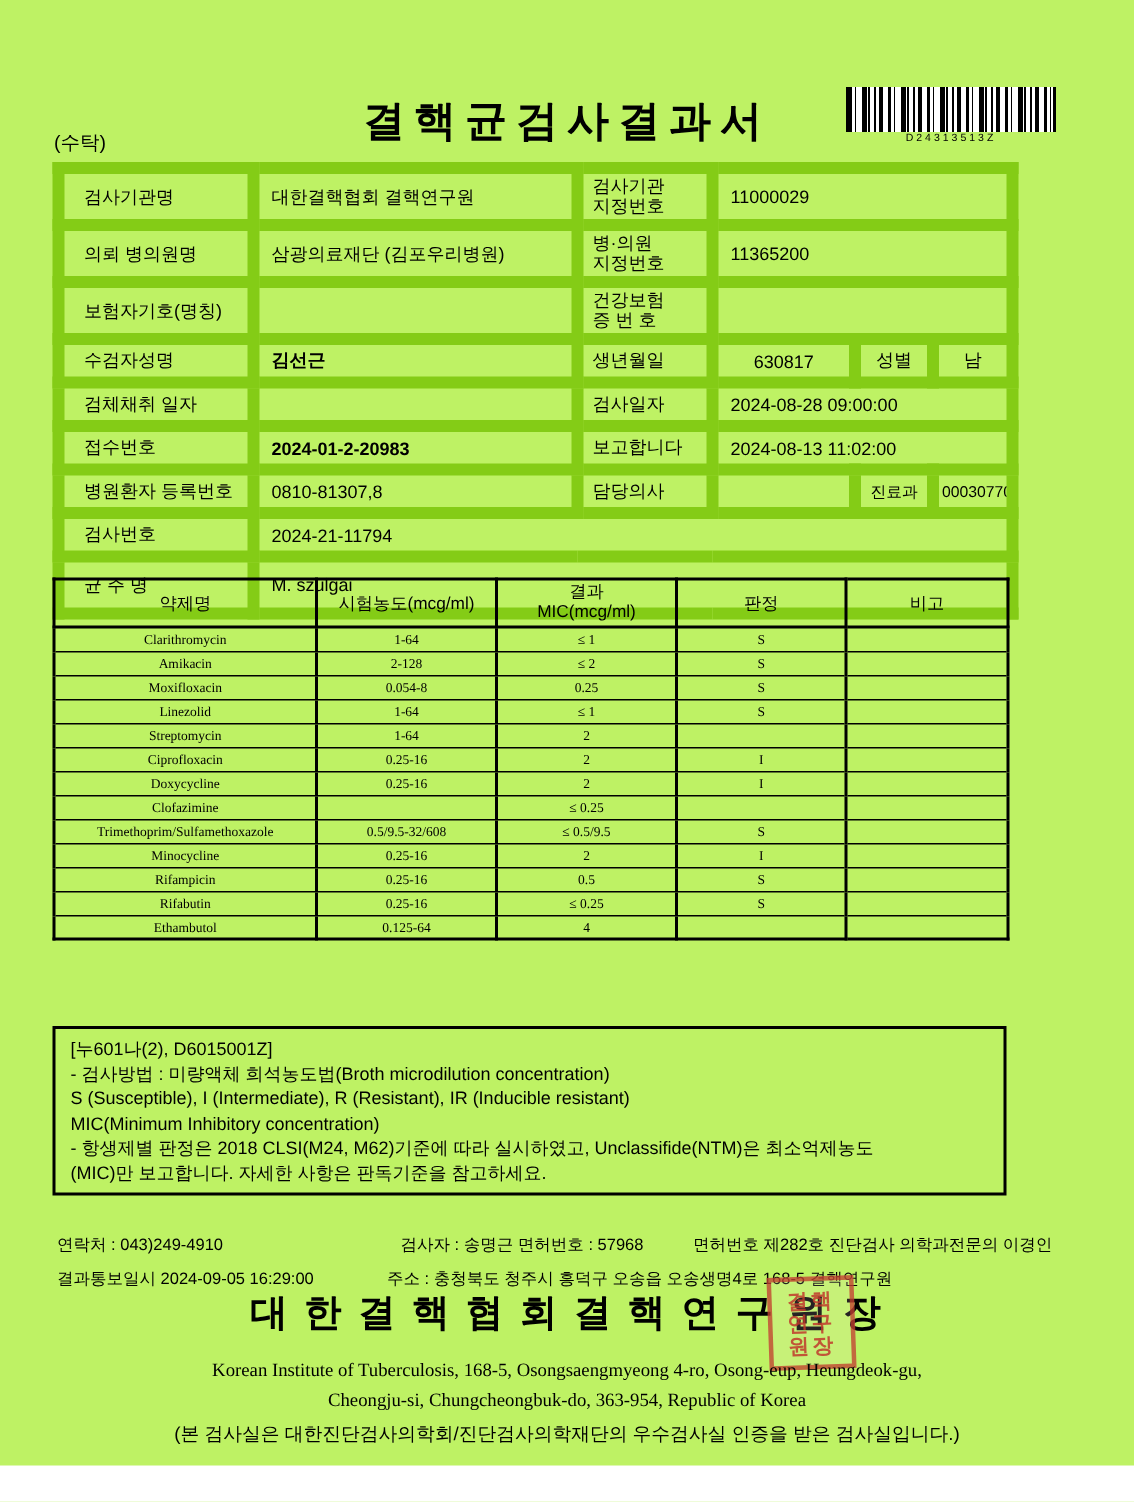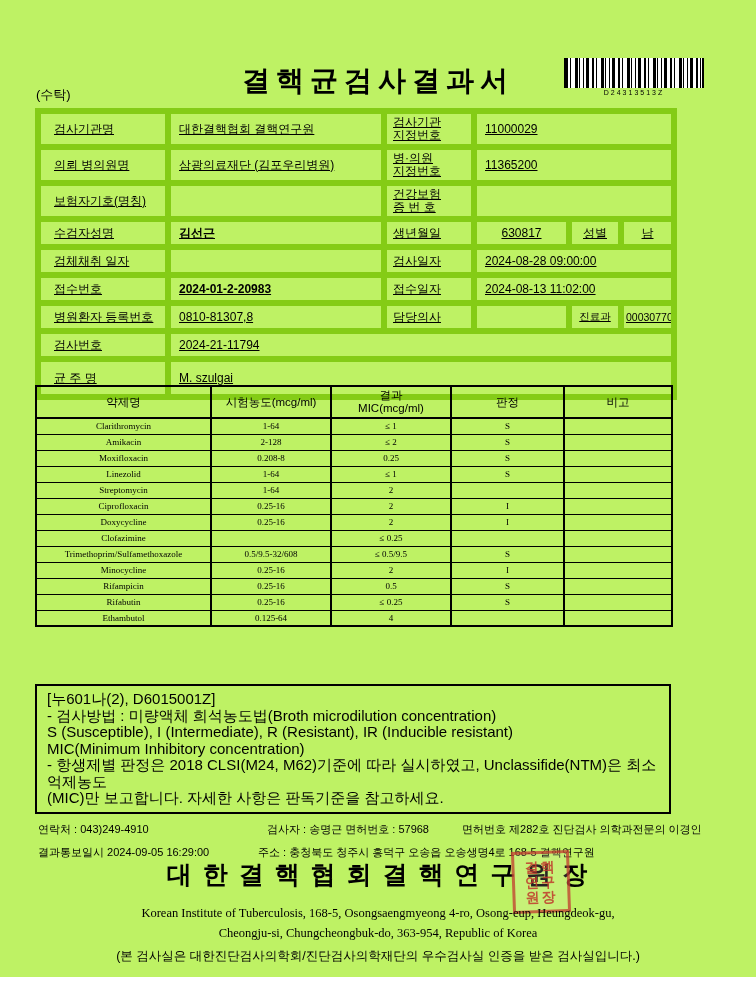--- a/index.html
+++ b/index.html
@@ -30,23 +30,23 @@
     border-left:2px solid #000; border-right:2px solid #000;
   }
   .barcode-text { font-size:7px; letter-spacing:2px; margin-top:1px; }
 
   
   table.info {
     position:absolute; left:35px; top:108px; width:636px;
     border-collapse:collapse; table-layout:fixed;
   }
   table.info td {
-    border:6px solid #84cc16; height:28px;
+    border:8px solid #84cc16; height:28px;
     font-size:12px; padding:2px 6px 2px 8px; vertical-align:middle;
-    overflow:hidden; white-space:nowrap;text-decoration:underline;
+    overflow:hidden; white-space:nowrap;
   }
   table.info td.lab { padding-left:13px; }
   table.info td.lab2 { padding-left:6px; }
   .pre { white-space:pre-line !important; line-height:13px; font-size:11px;margin-top:16px; }
   .bold { font-weight:bold; }
   .ctr { text-align:center; padding:2px !important; }
   .sm { font-size:10.5px !important;margin-top:19px; }
   tr.strain-row td { height:38px; }
 
   
@@ -62,21 +62,21 @@
     border-style:solid; border-color:#000; border-width:1px 2px;
     height:16px; font-size:9px; text-align:center; vertical-align:middle;
     font-family:"Liberation Serif", serif; white-space:nowrap; overflow:hidden;
   }
   table.drugs tr:last-child td { border-bottom-width:2px; }
 
   
   .notes {
     position:absolute; left:35px; top:684px; width:636px; min-height:108px;
     border:2px solid #000; padding:5px 10px;
-    font-size:15px; line-height:16.5px;
+    font-size:12px; line-height:16.5px;
   }
 
   
   .fline { position:absolute; font-size:11px; white-space:nowrap; }
   .org-title {
     position:absolute; left:0; right:0; top:858px;
     text-align:center; font-size:25px; font-weight:bold; letter-spacing:2px;
   }
   .seal {
     position:absolute; left:512px; top:851px; width:58px; height:62px;
@@ -146,21 +146,21 @@
     </tr>
     <tr>
       <td class="lab">검체채취 일자</td>
       <td></td>
       <td class="lab2">검사일자</td>
       <td colspan="3">2024-08-28 09:00:00</td>
     </tr>
     <tr>
       <td class="lab">접수번호</td>
       <td class="bold">2024-01-2-20983</td>
-      <td class="lab2">접수일자</td>
+      <td class="lab2">보고합니다</td>
       <td colspan="3">2024-08-13 11:02:00</td>
     </tr>
     <tr>
       <td class="lab">병원환자 등록번호</td>
       <td>0810-81307,8</td>
       <td class="lab2">담당의사</td>
       <td></td>
       <td class="ctr sm">진료과</td>
       <td class="ctr sm">00030770</td>
     </tr>
@@ -203,21 +203,21 @@
         </tr>
         <tr>
           <td>Amikacin</td>
           <td>2-128</td>
           <td>≤ 2</td>
           <td>S</td>
           <td></td>
         </tr>
         <tr>
           <td>Moxifloxacin</td>
-          <td>0.208-8</td>
+          <td>0.054-8</td>
           <td>0.25</td>
           <td>S</td>
           <td></td>
         </tr>
         <tr>
           <td>Linezolid</td>
           <td>1-64</td>
           <td>≤ 1</td>
           <td>S</td>
           <td></td>

